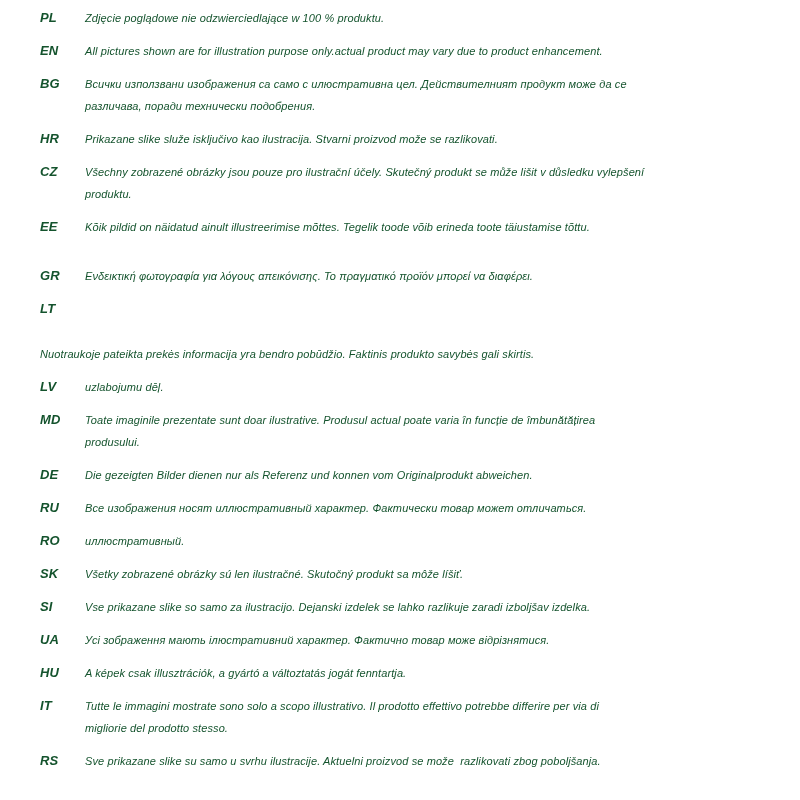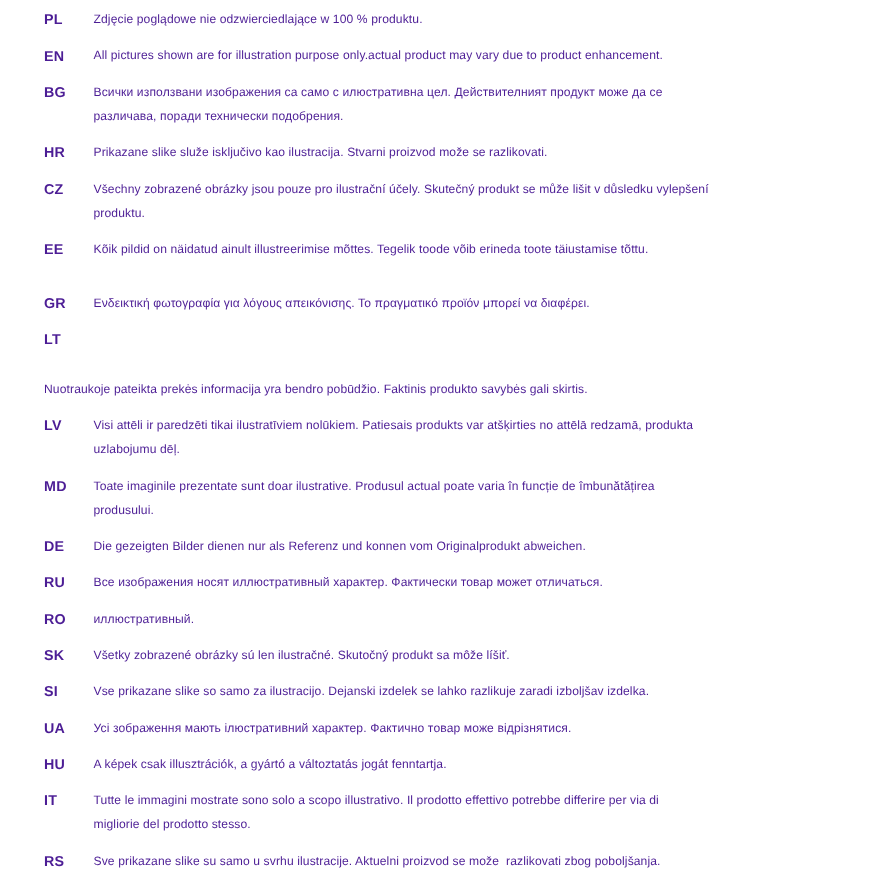--- a/index.html
+++ b/index.html
@@ -12,21 +12,22 @@
     width: 800px;
     height: 800px;
     background: #ffffff;
     padding: 7px 28px 0 40px;
     overflow: hidden;
   }
   .entry {
     display: flex;
     align-items: flex-start;
     margin-bottom: 11px;
-    color: #4c1d95;
+    color: #14532d;
+    font-style: italic;
   }
   
   .entry:nth-child(7)  { margin-top: 27px; } 
   .entry:nth-child(8)  { margin-top: 5px; flex-direction: column; }  
   .entry:nth-child(9)  { margin-top: 4px; }  
   .entry:nth-child(15) { margin-top: 2px; }  
   .entry:nth-child(16) { margin-top: 2px; }  
   .entry:nth-child(18) { margin-top: 4px; }  
   .code {
     flex: 0 0 45px;
@@ -97,21 +98,20 @@
       </div>
       <div class="entry">
         <span class="code">LT</span>
         <div class="text">
           <div class="line">Nuotraukoje pateikta prekės informacija yra bendro pobūdžio. Faktinis produkto savybės gali skirtis.</div>
         </div>
       </div>
       <div class="entry">
         <span class="code">LV</span>
         <div class="text">
-          <div class="line">Visi attēli ir paredzēti tikai ilustratīviem nolūkiem. Patiesais produkts var atšķirties no attēlā redzamā, produkta</div>
           <div class="line">uzlabojumu dēļ.</div>
         </div>
       </div>
       <div class="entry">
         <span class="code">MD</span>
         <div class="text">
           <div class="line">Toate imaginile prezentate sunt doar ilustrative. Produsul actual poate varia în funcție de îmbunătățirea</div>
           <div class="line">produsului.</div>
         </div>
       </div>

